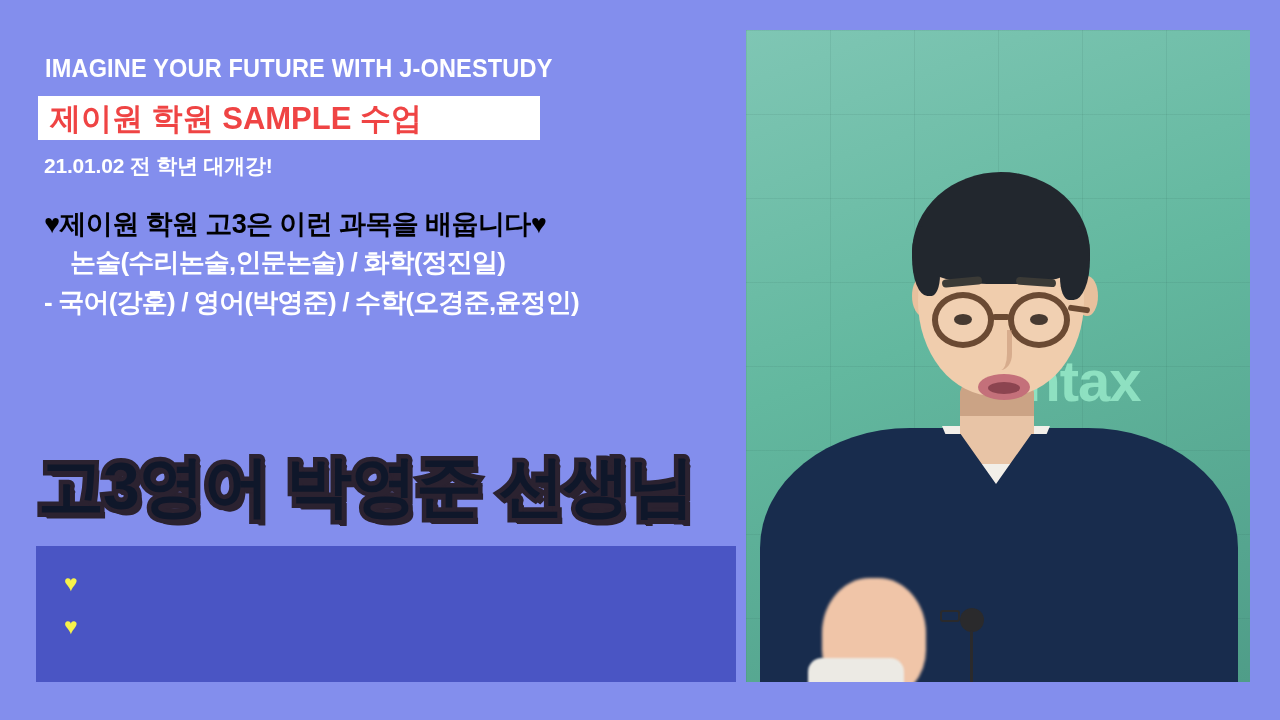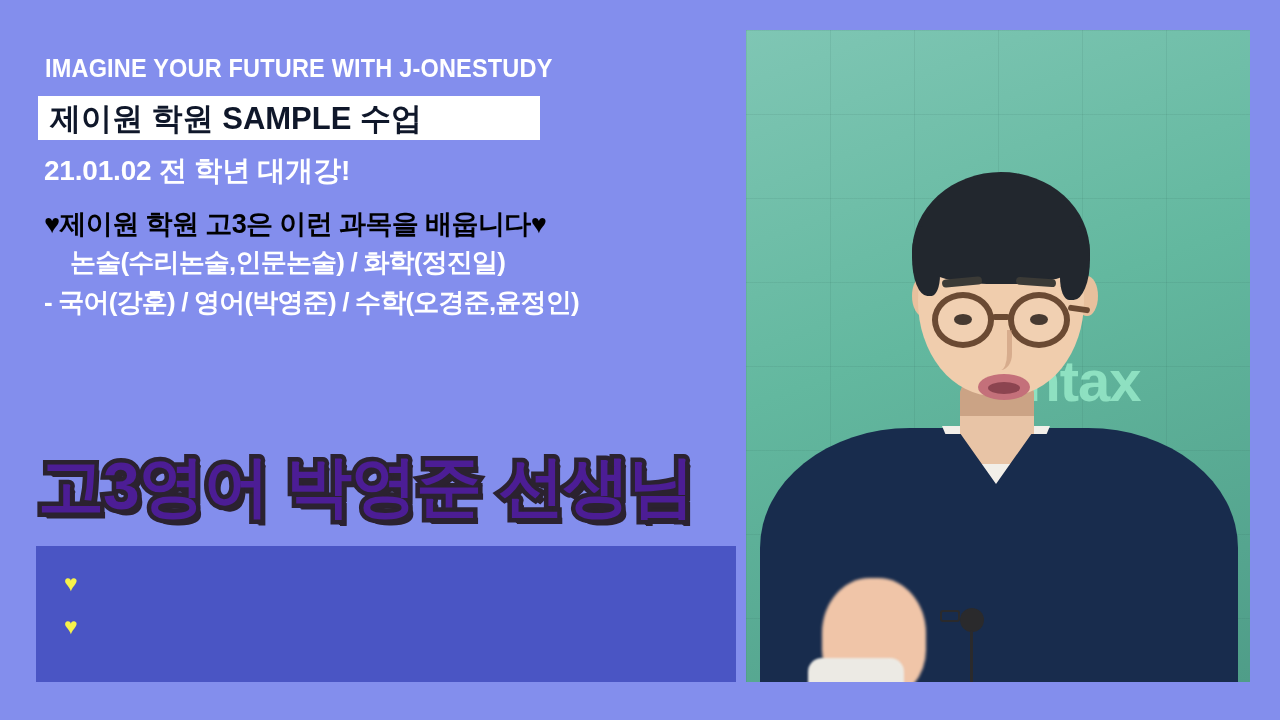--- a/index.html
+++ b/index.html
@@ -52,30 +52,30 @@
     height: 44px;
     background: #ffffff;
     display: flex;
     align-items: center;
   }
 
   .title-band-text {
     margin-left: 12px;
     font-size: 31px;
     font-weight: 700;
-    color: #0f172a;
+    color: #ef4444;
     white-space: nowrap;
     line-height: 1;
   }
 
   .open-date {
     position: absolute;
     left: 44px;
     top: 152px;
-    font-size: 28px;
+    font-size: 21px;
     font-weight: 700;
     color: #ffffff;
     white-space: nowrap;
     letter-spacing: -0.2px;
   }
 
   .subjects {
     position: absolute;
     left: 44px;
     top: 206px;
@@ -103,21 +103,21 @@
   .subjects-line.indent { padding-left: 26px; }
 
   
 
   .headline {
     position: absolute;
     left: 38px;
     top: 452px;
     font-size: 66px;
     font-weight: 700;
-    color: #4c1d95;
+    color: #0f172a;
     white-space: nowrap;
     letter-spacing: -1px;
     line-height: 1.05;
     -webkit-text-stroke: 9px #2b2230;
     paint-order: stroke fill;
     text-shadow:
        4px 5px 0 #2b2230,
        5px 6px 0 #2b2230;
   }
 

